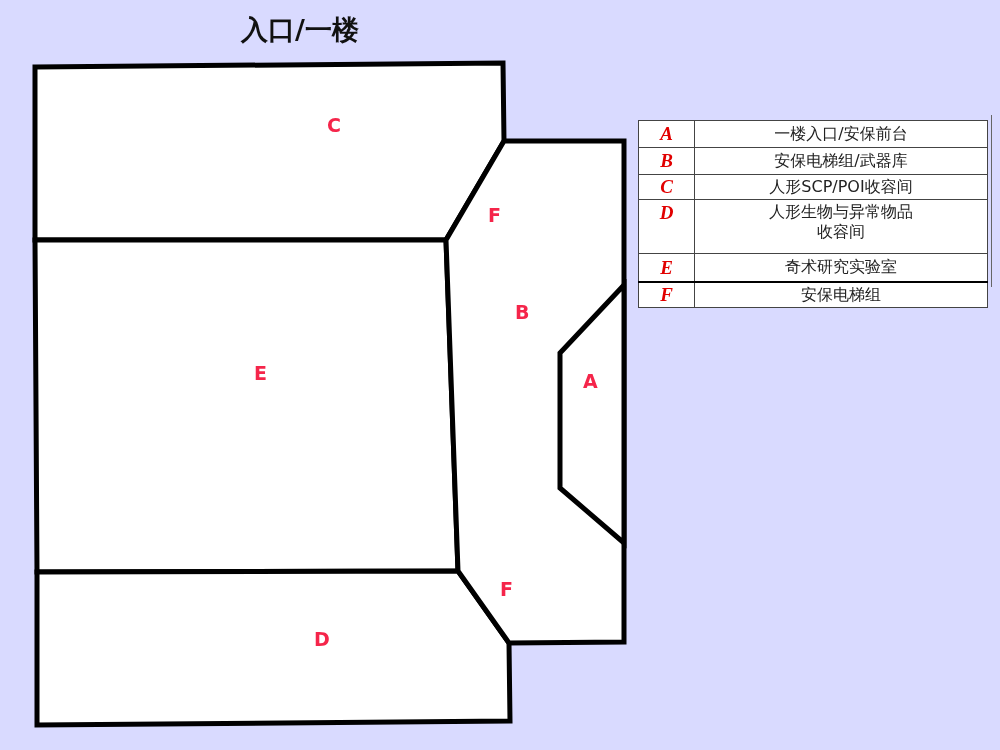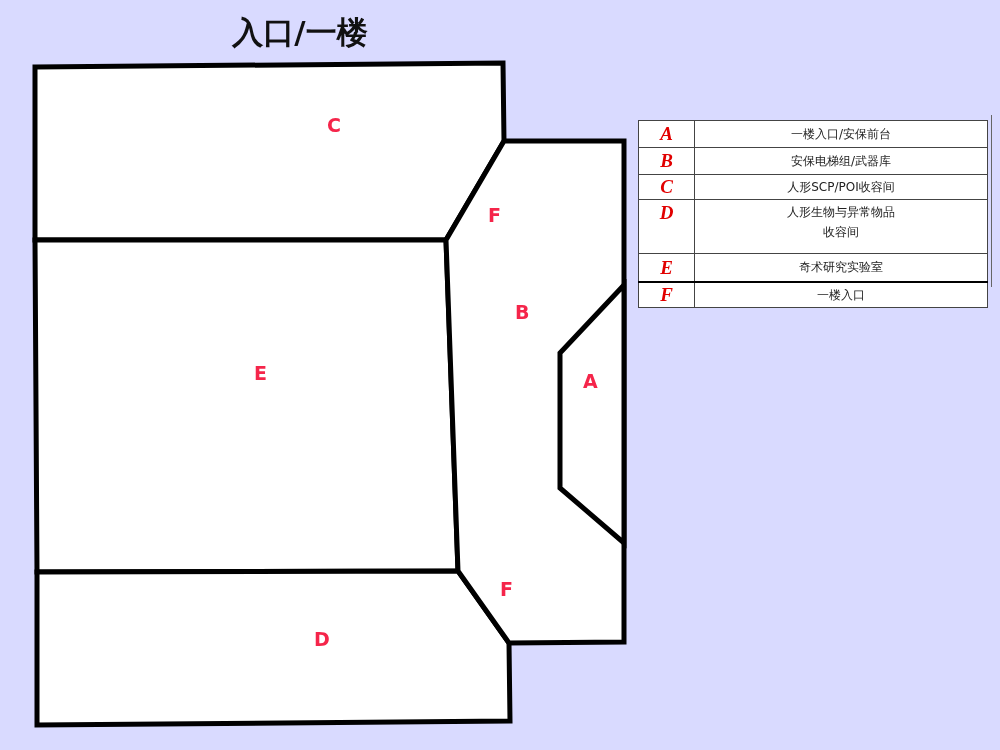--- a/index.html
+++ b/index.html
@@ -4,35 +4,35 @@
 <style>
   html, body { margin: 0; padding: 0; }
   body {
     width: 1000px; height: 750px; overflow: hidden;
     background: #d9daff;
     position: relative;
     font-family: "DejaVu Sans", "Liberation Sans", sans-serif;
   }
   .title {
     position: absolute; left: 200px; top: 12px; width: 200px;
-    text-align: center; font-size: 31px; font-weight: bold; color: #111;
+    text-align: center; font-size: 27px; font-weight: bold; color: #111;
     letter-spacing: 0px;
   }
   svg.map { position: absolute; left: 0; top: 0; }
   .room-label {
     font-family: "DejaVu Sans", "Liberation Sans", sans-serif;
     font-weight: bold; font-size: 19px; fill: #f5254a;
   }
   .legend {
     position: absolute; left: 638px; top: 120px; width: 350px;
     border-collapse: collapse; background: #fff;
   }
   .legend td {
     border: 1px solid #444; padding: 0; text-align: center;
-    color: #222; font-size: 12px;
+    color: #222; font-size: 16px;
   }
   .legend td.key {
     width: 55px; color: #e10000; font-family: "Liberation Serif", "DejaVu Serif", serif;
     font-style: italic; font-weight: bold; font-size: 19px;
   }
   .legend tr.r1 td { height: 26px; }
   .legend tr.r2 td { height: 26px; }
   .legend tr.r3 td { height: 24px; }
   .legend tr.r4 td { height: 51px; vertical-align: top; padding-top: 2px; }
   .legend tr.r4 td.desc { line-height: 20px; }
@@ -89,17 +89,17 @@
       <div>人形生物与异常物品</div>
       <div>收容间</div>
     </td>
   </tr>
   <tr class="r5">
     <td class="key">E</td>
     <td class="desc">奇术研究实验室</td>
   </tr>
   <tr class="r6">
     <td class="key">F</td>
-    <td class="desc">一楼入口</td>
+    <td class="desc">安保电梯组</td>
   </tr>
 </tbody>
   </table>
 <div class="sideline"></div>
 
 </body></html>

